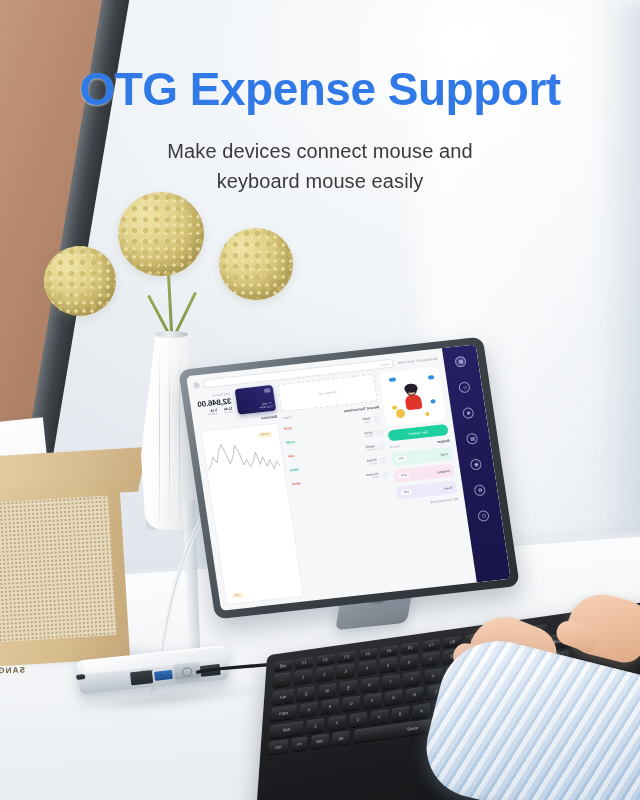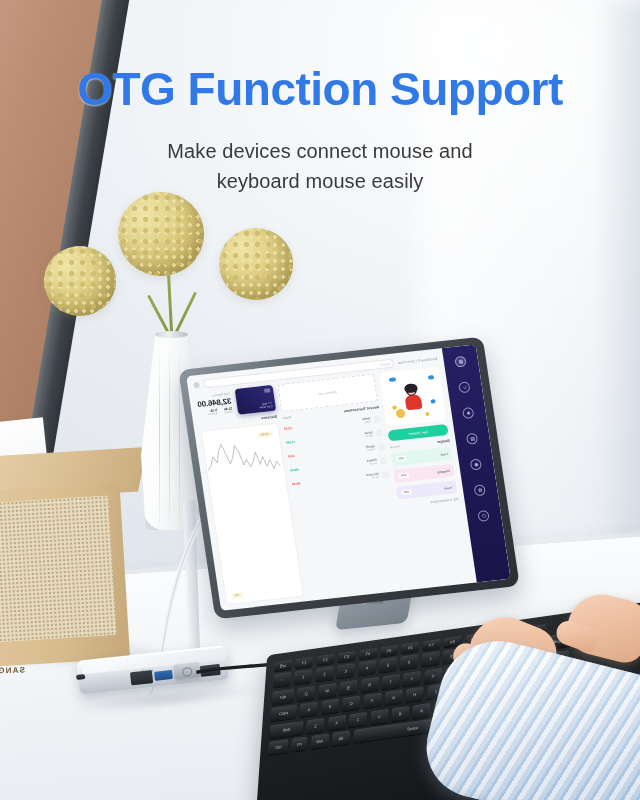--- a/index.html
+++ b/index.html
@@ -718,19 +718,19 @@
   <div>
     <div class="hand skin" style="left:470px;top:620px;width:86px;height:64px;border-radius:40px 30px 22px 30px;transform:rotate(22deg);box-shadow:0 4px 10px rgba(150,130,115,.4);"></div>
     <div class="hand skin" style="left:452px;top:648px;width:46px;height:26px;border-radius:16px 8px 8px 16px;transform:rotate(28deg);"></div>
     <div class="hand skin" style="left:568px;top:596px;width:80px;height:62px;border-radius:38px 28px 22px 30px;transform:rotate(14deg);box-shadow:0 4px 10px rgba(150,130,115,.4);"></div>
     <div class="hand skin" style="left:556px;top:624px;width:42px;height:24px;border-radius:14px 8px 8px 14px;transform:rotate(20deg);"></div>
   </div>
   <div class="sleeve">
     <div class="sleeve-shade"></div>
   </div>
 
-  <div class="headline">OTG Function Support</div>
+  <div class="headline">OTG Expense Support</div>
   <div class="subline">
     <div>Make devices connect mouse and</div>
     <div>keyboard mouse easily</div>
   </div>
 
 </div>
 
 </body></html>

